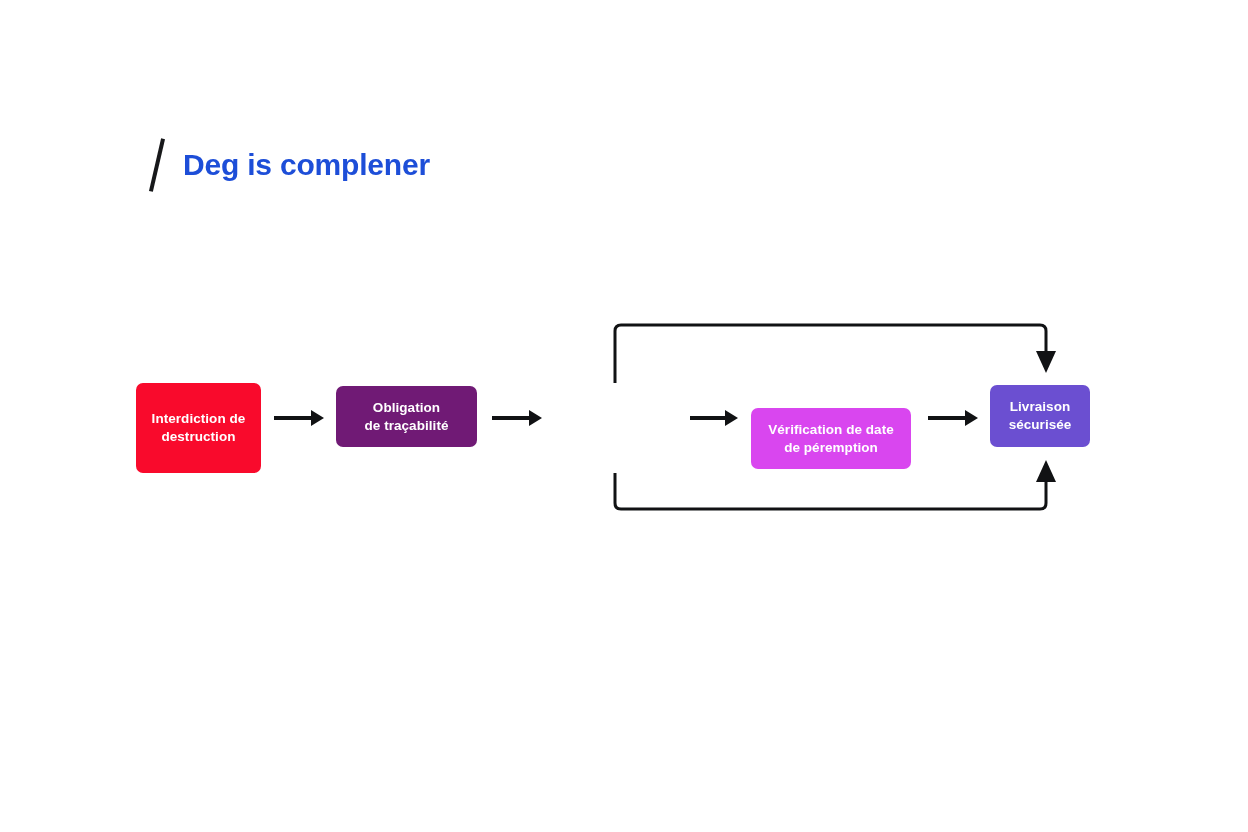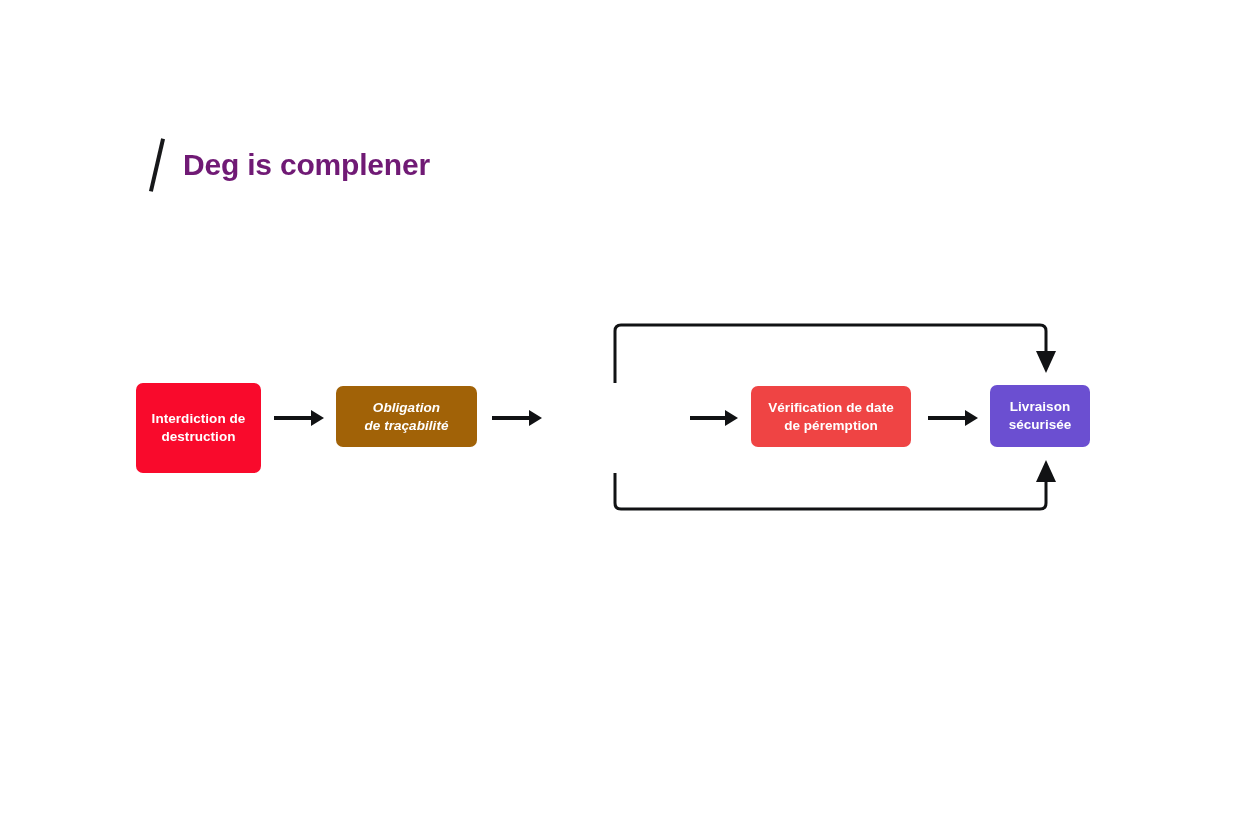--- a/index.html
+++ b/index.html
@@ -114,40 +114,40 @@
   #arrow-0 { left: 274px; top: 408px; width: 50px; }
   #arrow-1 { left: 492px; top: 408px; width: 50px; }
   #arrow-2 { left: 690px; top: 408px; width: 48px; }
   #arrow-3 { left: 928px; top: 408px; width: 50px; }
 </style>
 </head>
 <body style="background: rgb(255, 255, 255);">
 
 <div id="title-block">
   <div id="title-slash"></div>
-  <div id="page-title" style="color: #701a75;">Deg is complener</div>
+  <div id="page-title" style="color: #1d4ed8;">Deg is complener</div>
 </div>
 
 <div id="flow-canvas">
 
   <svg id="loop-layer" viewBox="0 0 1248 832">
 
     <path d="M 615,383 L 615,331 Q 615,325 621,325 L 1040,325 Q 1046,325 1046,331 L 1046,352" fill="none" stroke="#111214" stroke-width="3" stroke-linecap="butt"></path>
     <polygon points="1046,373 1036,351 1056,351" fill="#111214"></polygon>
 
     <path d="M 615,473 L 615,503 Q 615,509 621,509 L 1040,509 Q 1046,509 1046,503 L 1046,482" fill="none" stroke="#111214" stroke-width="3" stroke-linecap="butt"></path>
     <polygon points="1046,460 1036,482 1056,482" fill="#111214"></polygon>
   </svg>
 
   <div class="node" id="node-0" style="background-color: rgb(249, 10, 44);">Interdiction de<br>destruction</div>
 
-  <div class="node" id="node-1" style="background-color: #a16207; font-style: italic;">Obligation<br>de traçabilité</div>
+  <div class="node" id="node-1" style="background-color: #701a75;">Obligation<br>de traçabilité</div>
 
 
-  <div class="node" id="node-3" style="background-color: #ef4444;">Vérification de date<br>de péremption</div>
+  <div class="node" id="node-3" style="background-color: #d946ef; margin-top: 22px;">Vérification de date<br>de péremption</div>
 
   <div class="node" id="node-4" style="background-color: rgb(107, 79, 209);">Livraison<br>sécurisée</div>
 
   <div class="arrow" id="arrow-0">
     <div class="shaft"></div>
     <div class="head"></div>
   </div>
   <div class="arrow" id="arrow-1">
     <div class="shaft"></div>
     <div class="head"></div>

